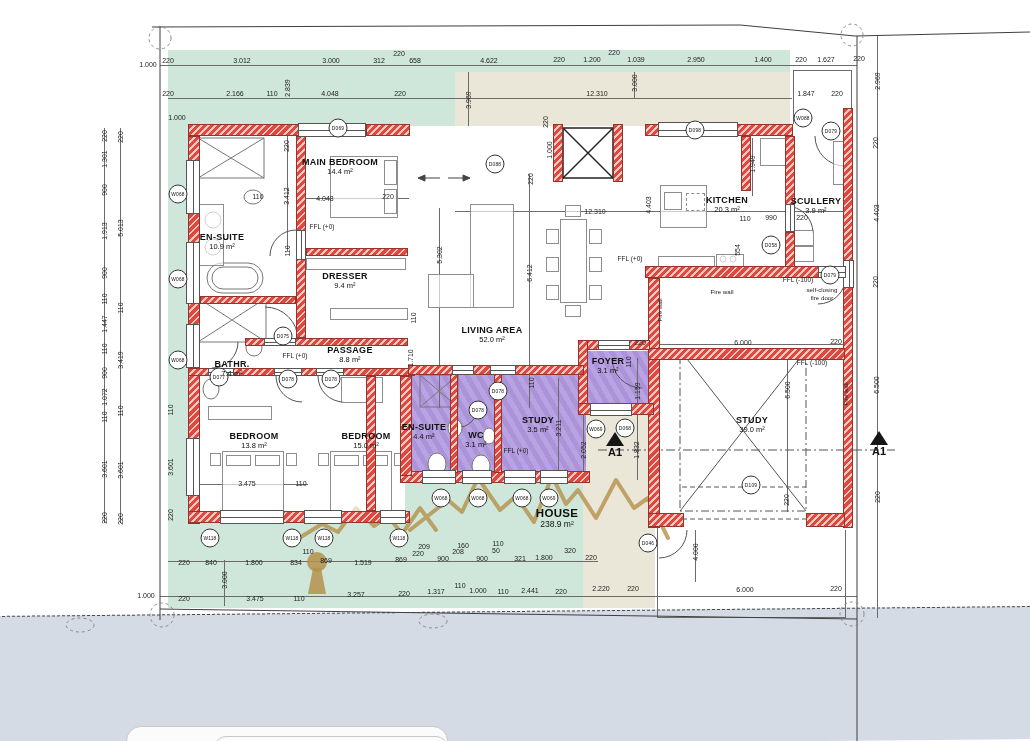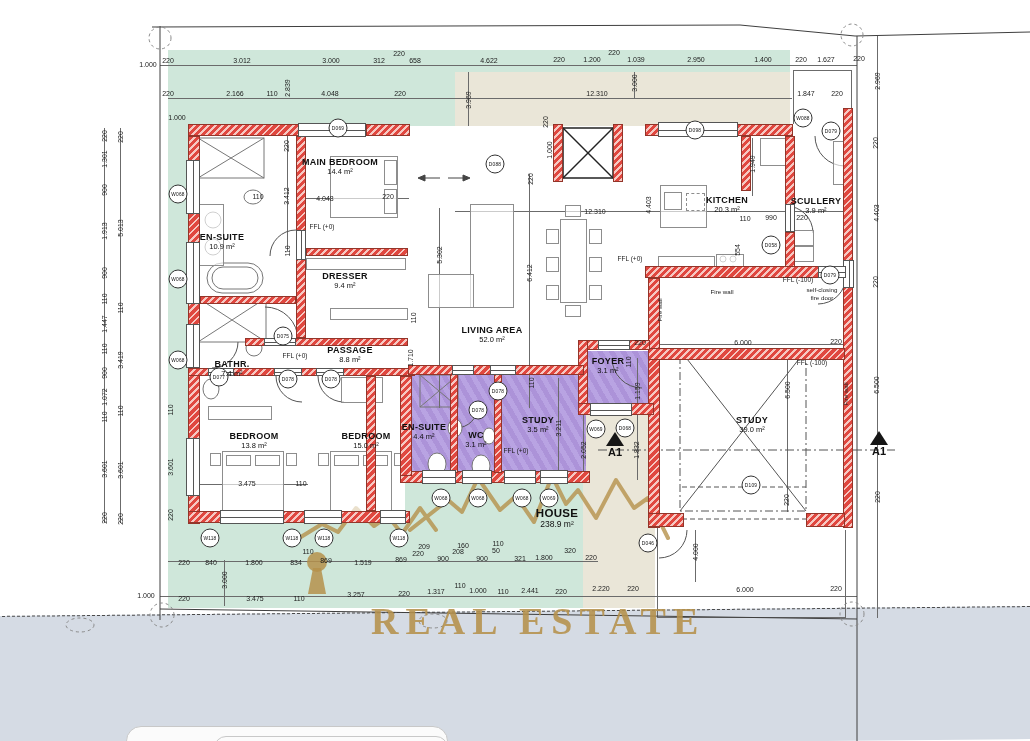--- a/index.html
+++ b/index.html
@@ -517,17 +517,16 @@
         <div class="lb">A1</div>
       </div>
     </div>
 
   <div id="wm1">
     <svg width="26" height="46" viewBox="0 0 26 46">
       <circle cx="13" cy="12" r="10" fill="rgba(181,145,75,.85)"></circle>
       <path d="M9,18 L4,44 L22,44 L17,18 Z" fill="rgba(181,145,75,.85)"></path>
     </svg>
   </div>
-  <div id="wm2">REAL ESTATE</div>
 
   <div id="pill1" class="pill"></div>
   <div id="pill2" class="pill"></div>
 </div>
 
 </body></html>

